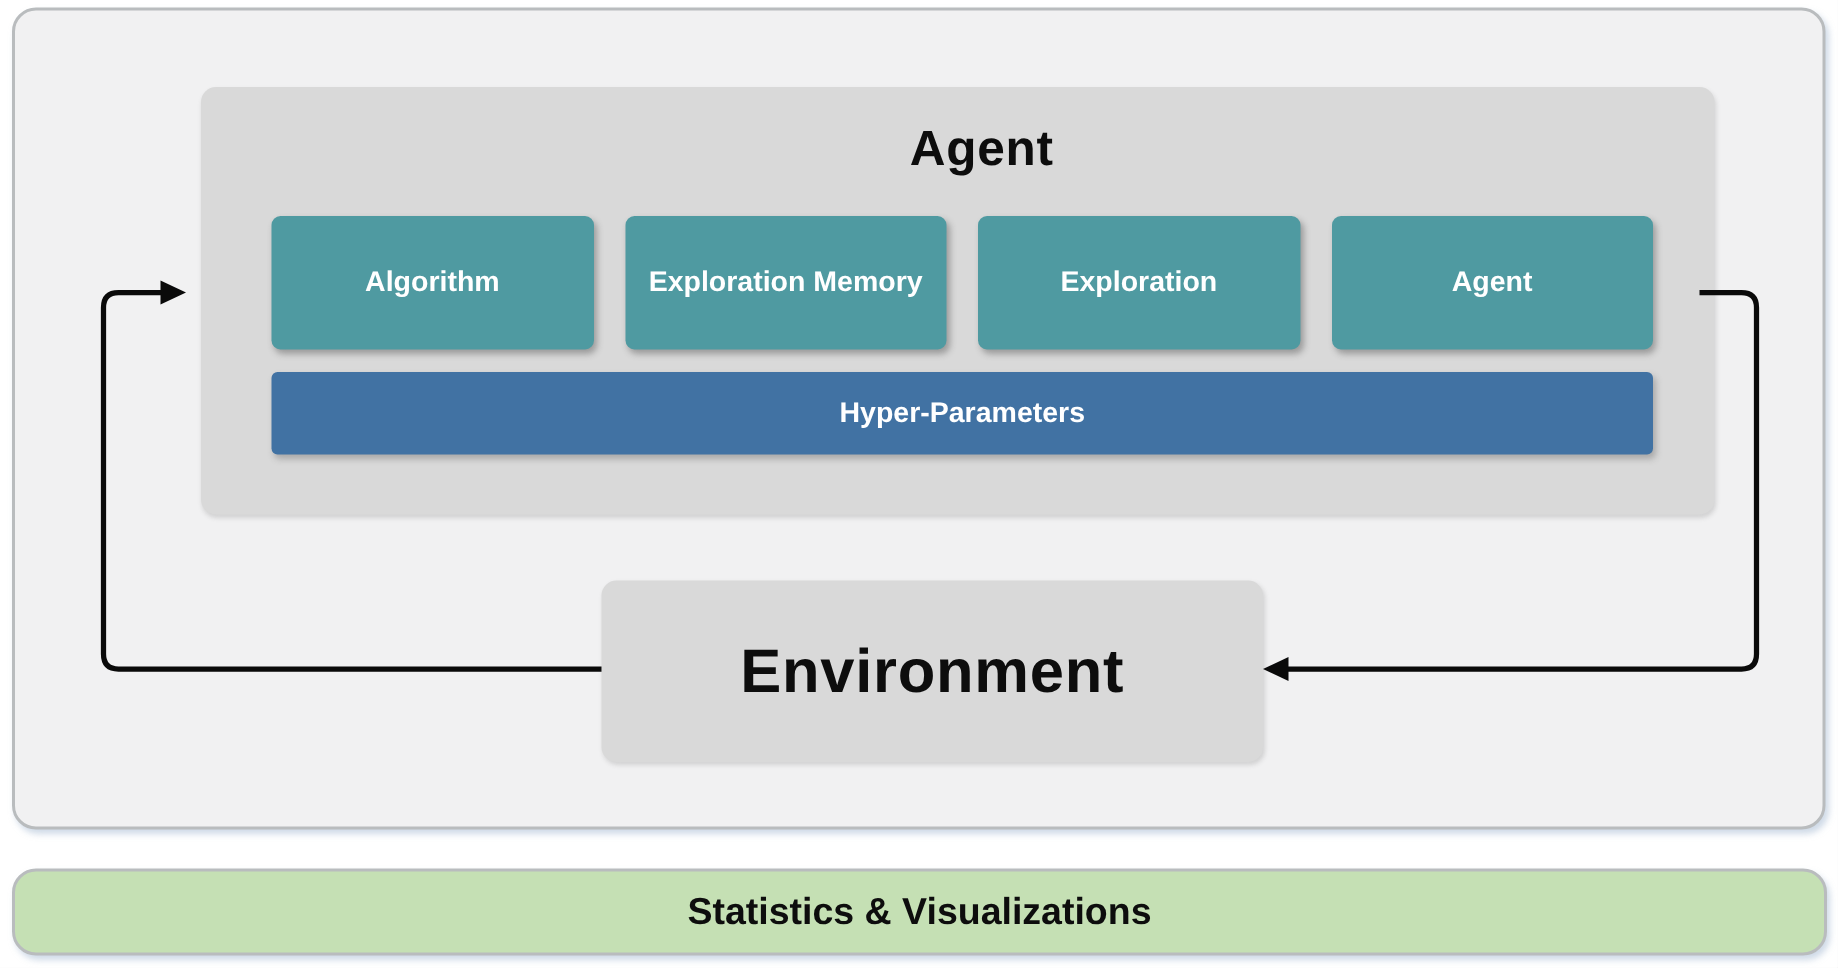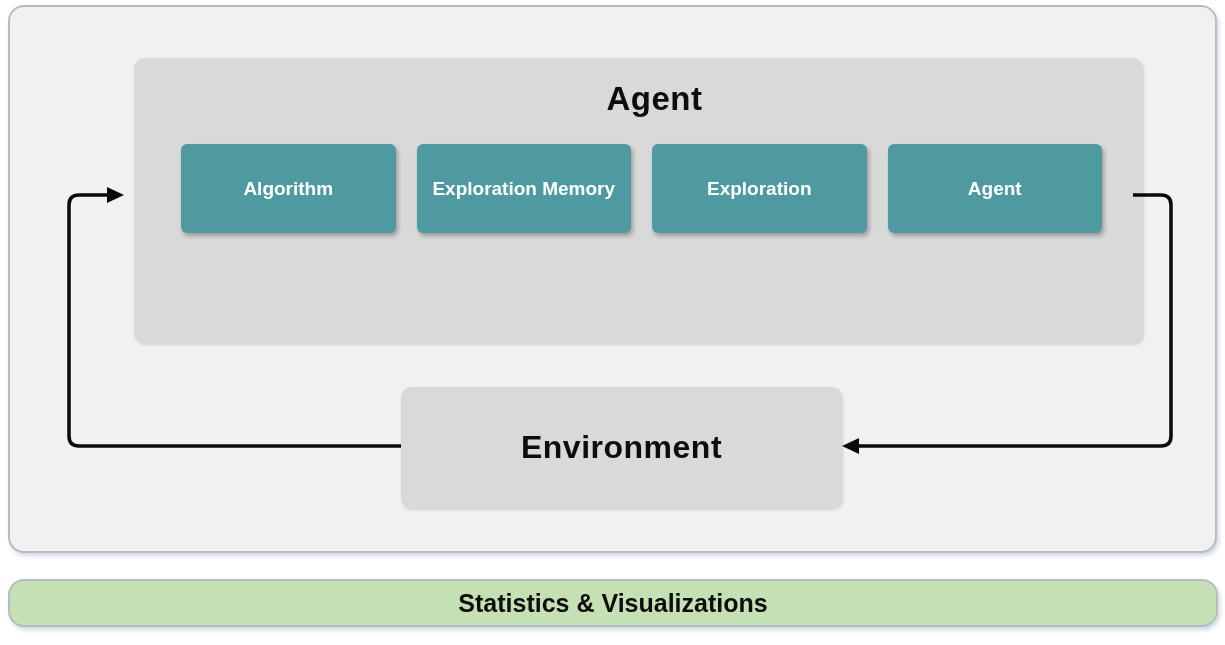--- a/index.html
+++ b/index.html
@@ -98,21 +98,21 @@
     width: 441px; height: 121px;
     background: var(--box-gray);
     border-radius: 10px;
     display: flex;
     align-items: center;
     justify-content: center;
     box-shadow: 1px 2px 3px rgba(120,120,120,0.25);
   }
 
   .environment-box span {
-    font-size: 32px;
+    font-size: 41px;
     font-weight: bold;
     color: var(--text-dark);
     letter-spacing: 0.5px;
   }
 
   .arrows {
     position: absolute;
     left: 0; top: 0;
     width: 1225px; height: 645px;
     pointer-events: none;
@@ -120,21 +120,21 @@
   .arrows path {
     fill: none;
     stroke: var(--arrow);
     stroke-width: 3.5;
   }
   .arrows polygon { fill: var(--arrow); }
 
   .stats-bar {
     position: absolute;
     left: 8px; top: 579px;
-    width: 1210px; height: 48px;
+    width: 1210px; height: 58px;
     background: var(--green);
     border: 2px solid var(--frame-border);
     border-radius: 16px;
     display: flex;
     align-items: center;
     justify-content: center;
     box-shadow: 2px 3px 4px rgba(168,188,212,0.55);
   }
 
   .stats-bar span {
@@ -161,20 +161,23 @@
           <span>Exploration Memory</span>
         </div>
         <div class="component">
           <span>Exploration</span>
         </div>
         <div class="component">
           <span>Agent</span>
         </div>
       </div>
 
+      <div class="hyper-bar">
+        <span>Hyper-Parameters</span>
+      </div>
     </div>
 
   </div>
 
   <div class="environment-box">
     <span>Environment</span>
   </div>
 
   <svg class="arrows" viewBox="0 0 1225 645">
 

